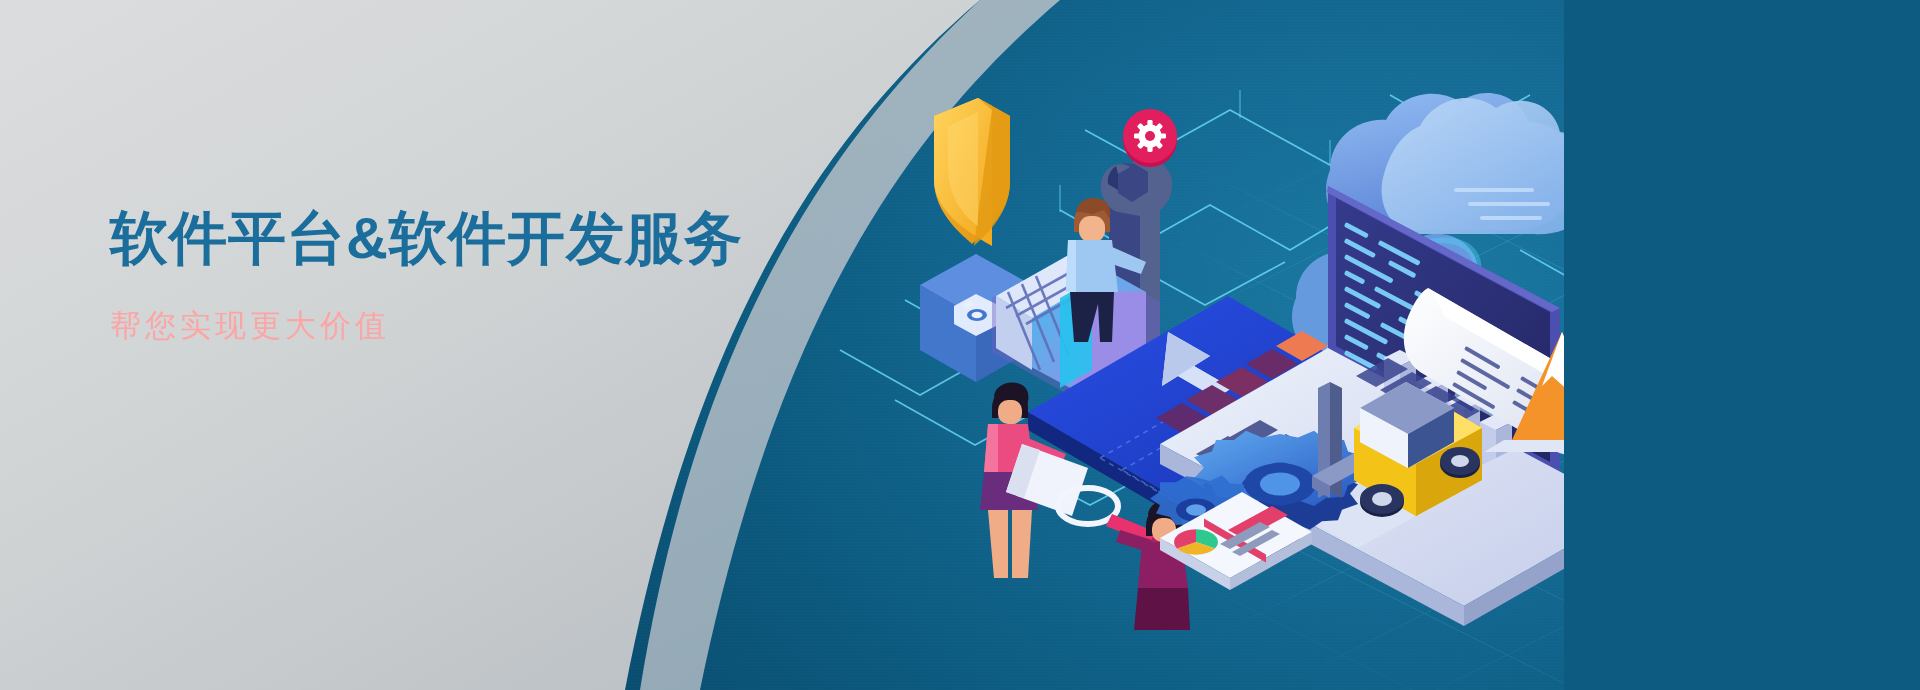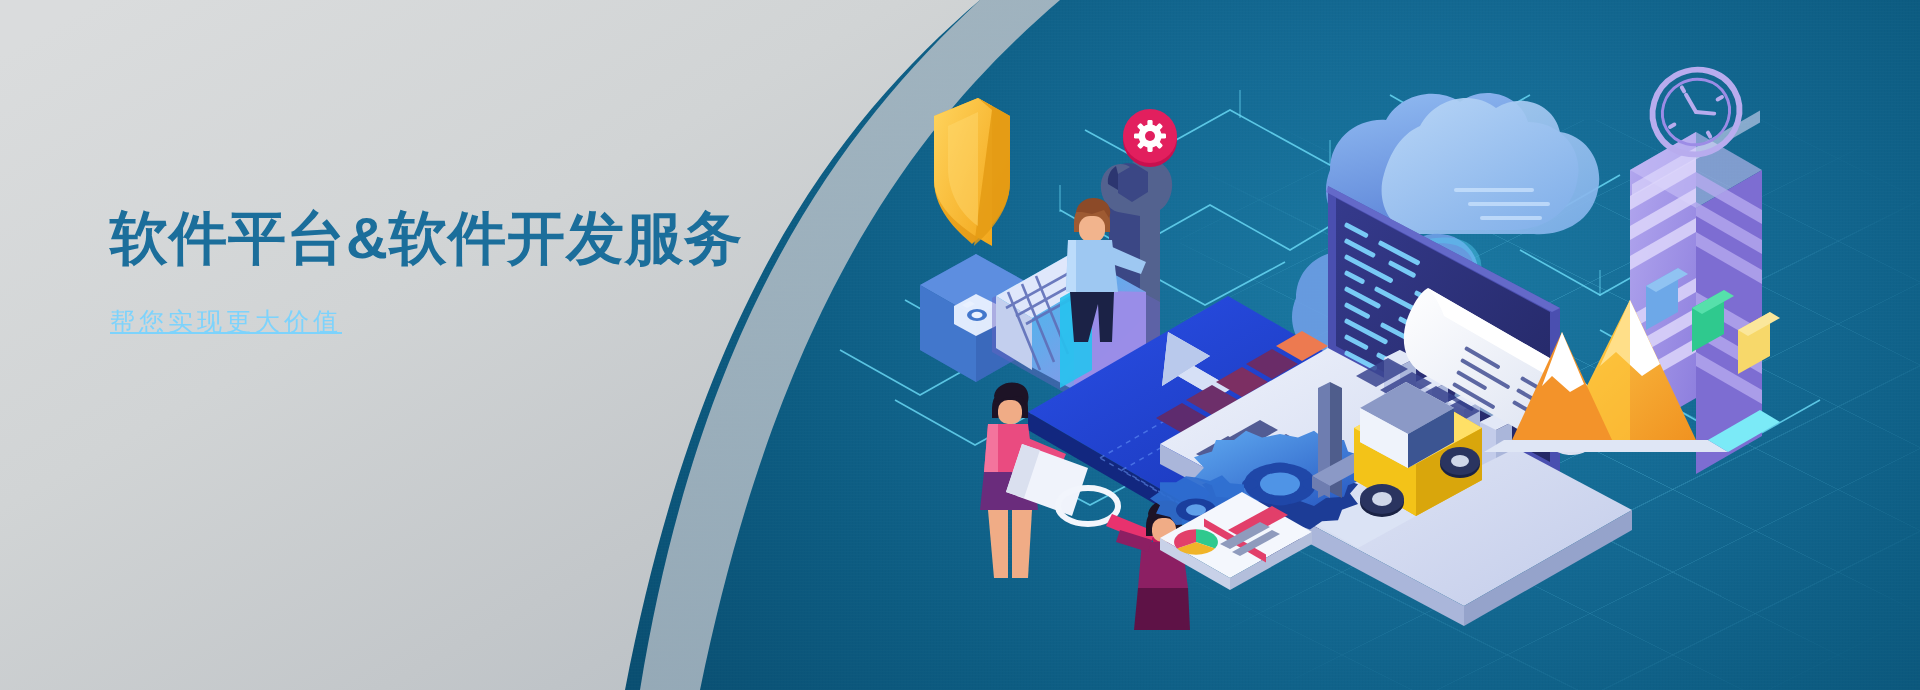--- a/index.html
+++ b/index.html
@@ -1,18 +1,18 @@
 <!DOCTYPE html>
 <html><head>
 <meta charset="utf-8">
 <style>
   html,body{margin:0;padding:0;background:#0d5b80;}
   *{box-sizing:border-box;}
   #banner{
-    position:relative;width:1920px;height:690px;overflow:hidden;
+    position:relative;width:1564px;height:690px;overflow:hidden;
     font-family:"Liberation Sans","DejaVu Sans",sans-serif;
   }
 
   
   .bg-blue{
     position:absolute;inset:0;
     background:
       radial-gradient(ellipse 900px 700px at 1400px 300px, #1b7aa3 0%, #146a94 38%, #0d5c82 70%, #0a4f72 100%);
   }
   .bg-noise{
@@ -41,21 +41,21 @@
   }
   .grey-panel .layer{position:absolute;inset:0;}
 
   
   .copy{position:absolute;left:110px;top:205px;width:700px;}
   .title{
     font-size:58px;line-height:1.14;font-weight:700;color:#1b6e9b;
     letter-spacing:1px;margin:0;white-space:nowrap;
   }
   .subtitle{
-    margin:34px 0 0 0;font-size:25px;color:#7dd3fc;letter-spacing:4px;font-weight:400;text-decoration:underline;
+    margin:34px 0 0 0;font-size:31px;color:#fca5a5;letter-spacing:4px;font-weight:400;
   }
 
   
   .art{position:absolute;left:860px;top:40px;width:1060px;height:620px;}
   .art svg{position:absolute;left:0;top:0;}
 </style>
 </head>
 <body>
 
 <div id="banner">

